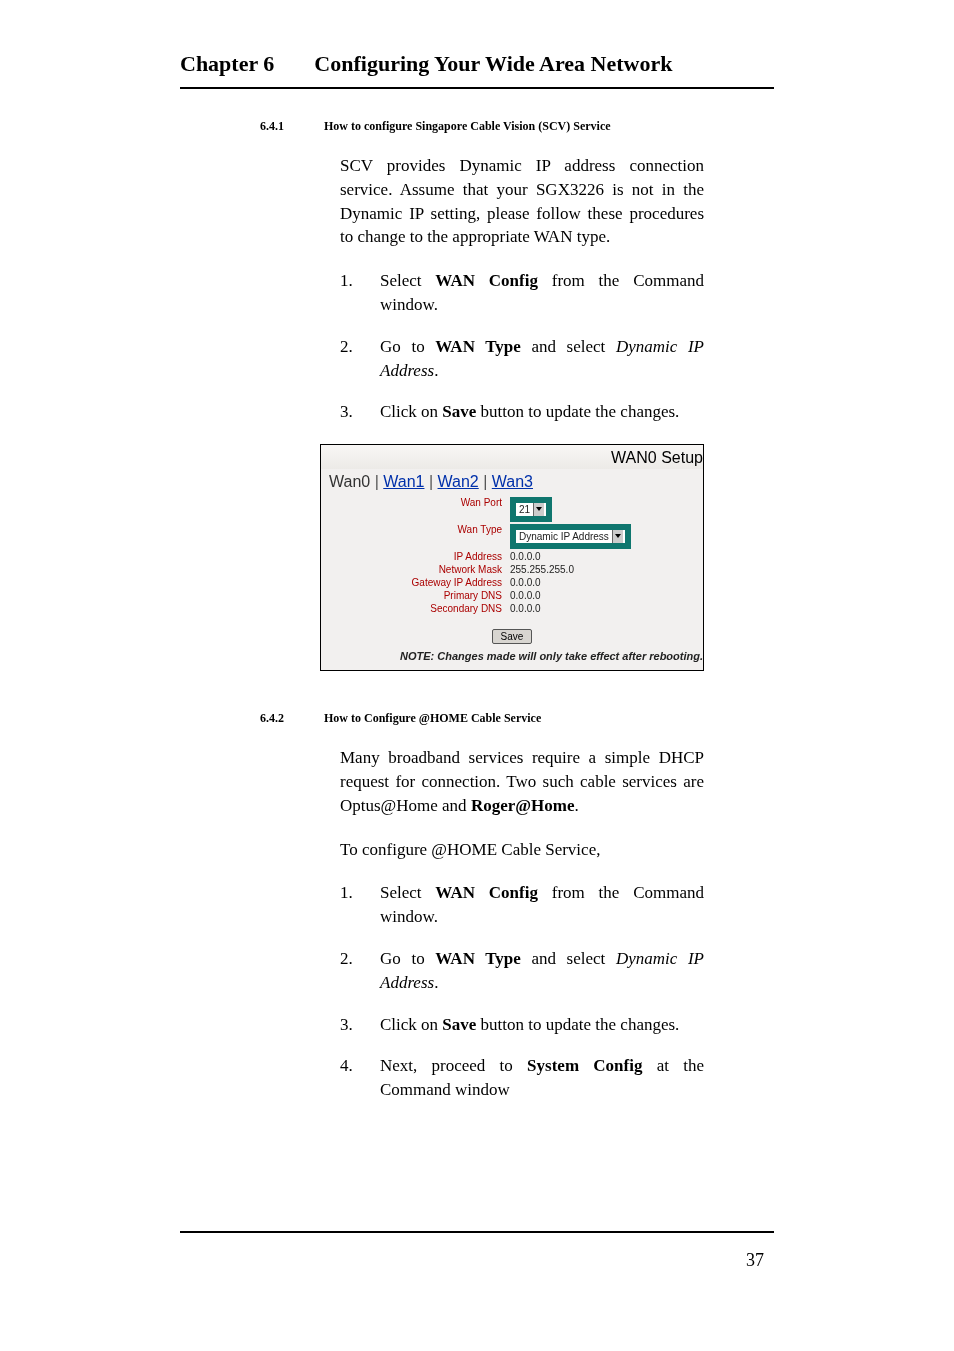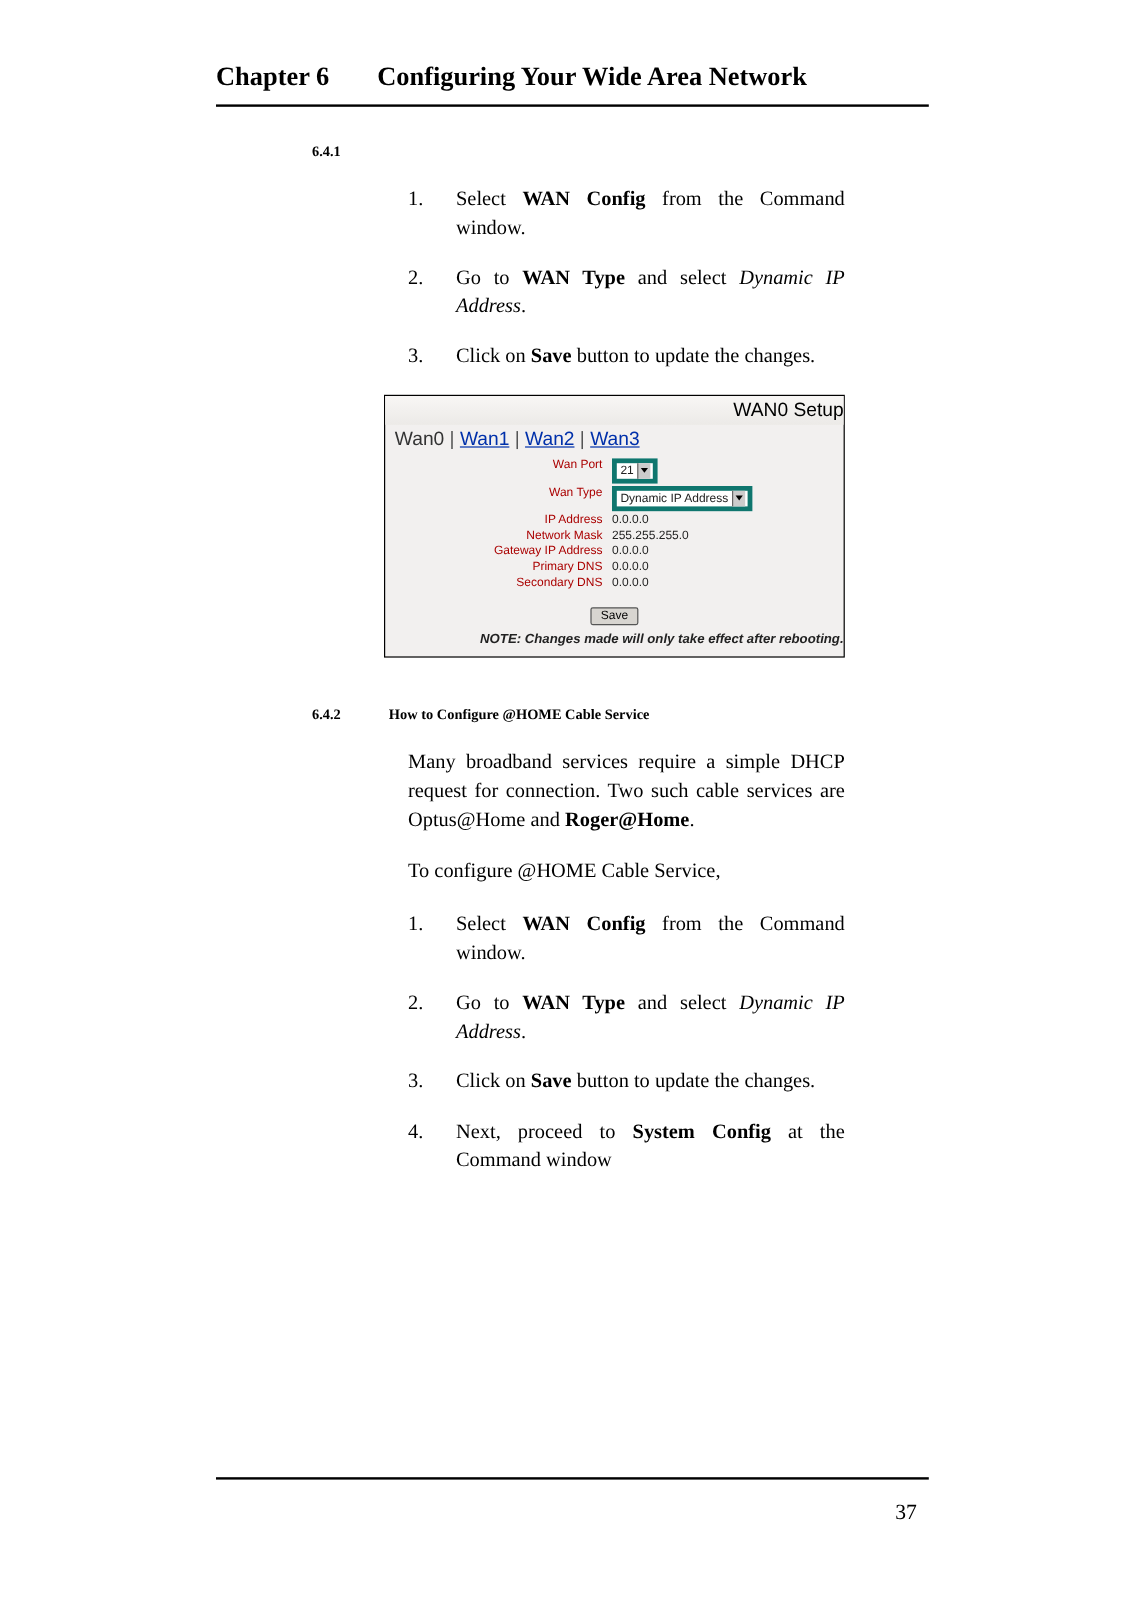--- a/index.html
+++ b/index.html
@@ -108,21 +108,21 @@
     font-weight: normal;
     color: #a00;
     text-align: right;
   }
   .shot-fields .val {
     color: #222;
   }
   .shot-select {
     display: inline-flex;
     align-items: center;
-    border: 4px solid #0f766e;
+    border: 6px solid #0f766e;
     background: #fff;
     height: 13px;
     padding: 0 2px 0 3px;
     font-size: 10px;
     line-height: 13px;
   }
   .shot-select .caret {
     display: inline-block;
     background: #ccc;
     border-left: 1px solid #666;
@@ -163,23 +163,25 @@
 <div class="page">
 
   <div class="chapter-header">
     <span>Chapter 6</span>
     <span>Configuring Your Wide Area Network</span>
   </div>
   <hr class="hr-thick chapter-rule">
 
   <div class="section-heading">
     <span>6.4.1</span>
+    <span>How to configure Singapore Cable Vision (SCV) Service</span>
   </div>
 
   <div class="body-block">
+    <p>SCV provides Dynamic IP address connection service. Assume that your SGX3226 is not in the Dynamic IP setting, please follow these procedures to change to the appropriate WAN type.</p>
     <ul class="ol">
       <li>
         <span class="num">1.</span>
         <span>
           <span>Select </span><span class="bold">WAN Config</span><span> from the Command window.</span><span class="italic"></span><span></span>
         </span>
       </li>
       <li>
         <span class="num">2.</span>
         <span>

